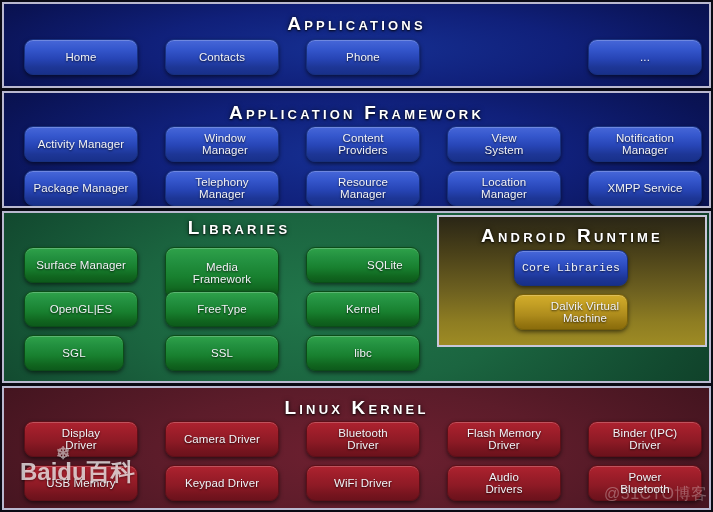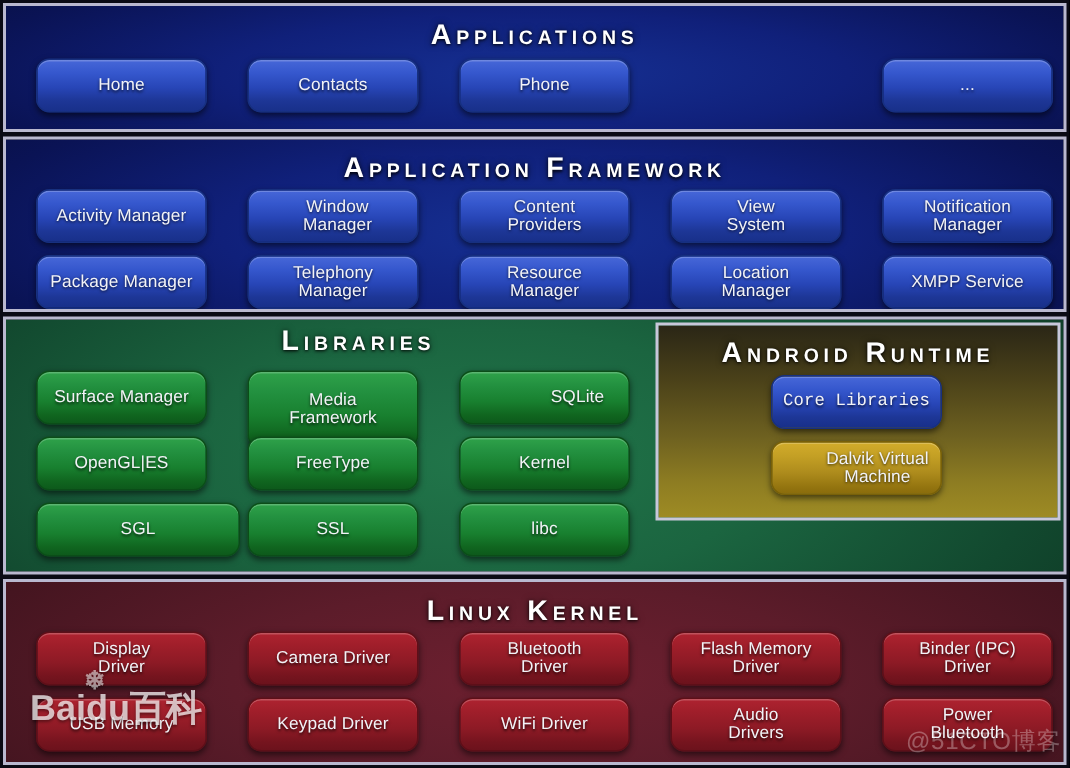--- a/index.html
+++ b/index.html
@@ -172,21 +172,21 @@
 
     <div class="btn btn-green" style="left:20px;  top:34px; width:114px; height:36px;">Surface Manager</div>
     <div class="btn btn-green" style="left:161px; top:34px; width:114px; height:52px;">Media
 Framework</div>
     <div class="btn btn-green" style="left:302px; top:34px; width:114px; height:36px;padding-left:48px;">SQLite</div>
 
     <div class="btn btn-green" style="left:20px;  top:78px; width:114px; height:36px;">OpenGL|ES</div>
     <div class="btn btn-green" style="left:161px; top:78px; width:114px; height:36px;">FreeType</div>
     <div class="btn btn-green" style="left:302px; top:78px; width:114px; height:36px;">Kernel</div>
 
-    <div class="btn btn-green" style="left:20px;  top:122px; width:136px; height:36px;">SGL</div>
+    <div class="btn btn-green" style="left:20px;  top:122px; width:100px; height:36px;">SGL</div>
     <div class="btn btn-green" style="left:161px; top:122px; width:114px; height:36px;">SSL</div>
     <div class="btn btn-green" style="left:302px; top:122px; width:114px; height:36px;">libc</div>
   </div>
 
   <div class="band" id="runtime">
     <div class="band-title" style="top:8px;">Android Runtime</div>
 
     <div class="btn btn-blue" style="left:75px; top:33px; width:114px; height:36px;font-family:Liberation Mono, monospace;">Core Libraries</div>
     <div class="btn btn-gold" style="left:75px; top:77px; width:114px; height:36px;">Dalvik Virtual
 Machine</div>

